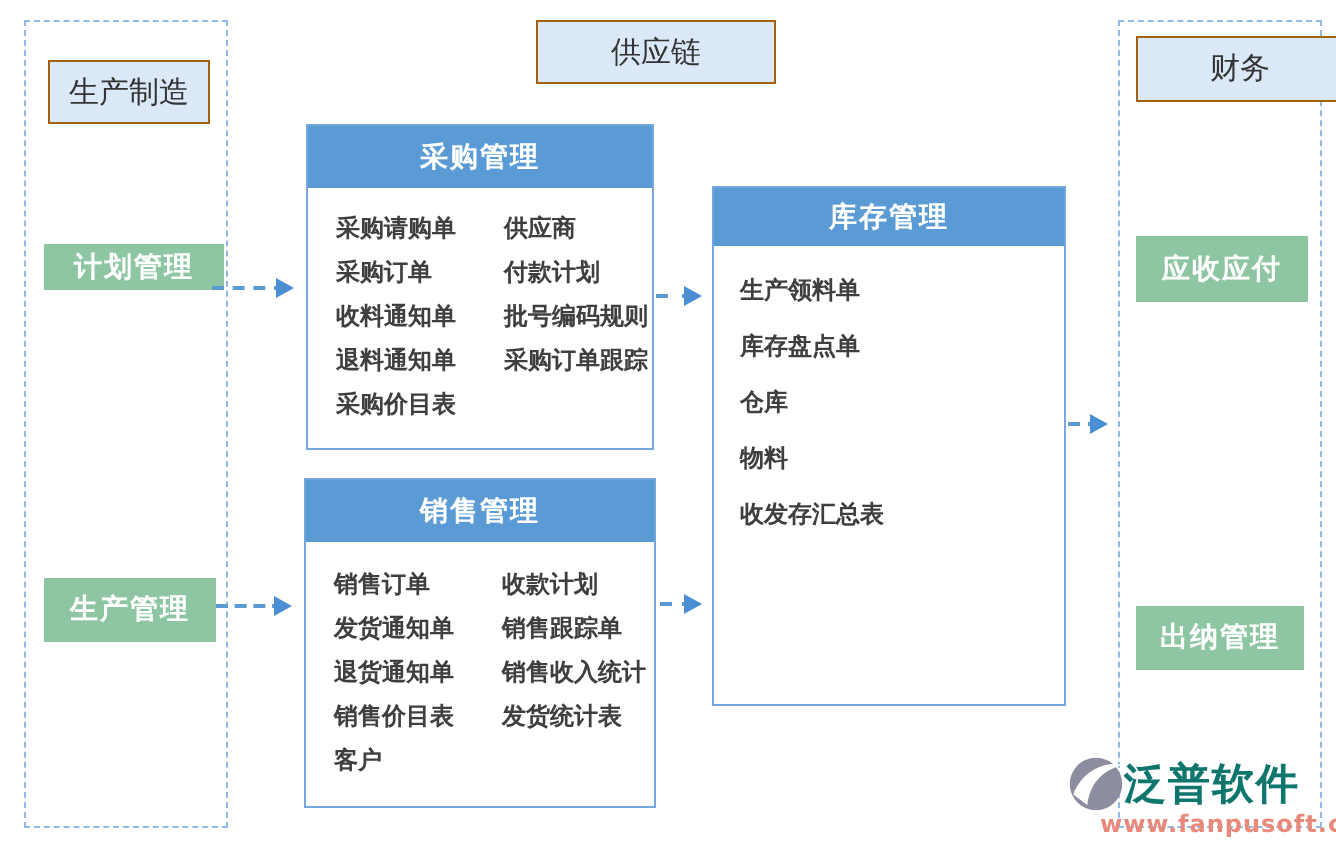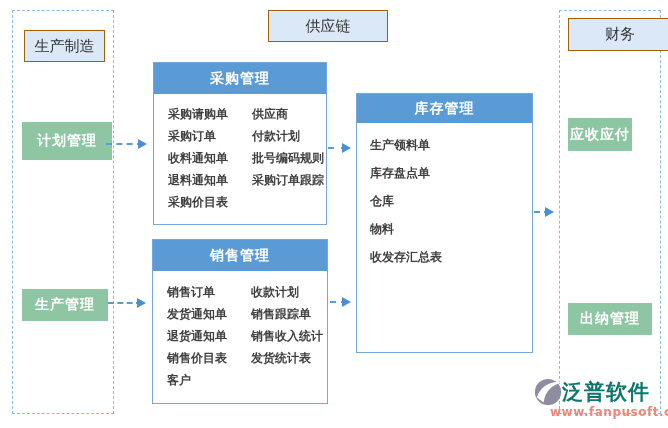--- a/index.html
+++ b/index.html
@@ -57,26 +57,26 @@
 </style>
 </head>
 <body>
 
 <div class="canvas">
 
   <div class="blue-label" style="left:268px; top:10px; width:120px; height:32px;">供应链</div>
 
   <div class="dashed-panel" style="left:12px; top:10px; width:102px; height:404px;"></div>
   <div class="blue-label" style="left:24px; top:30px; width:81px; height:32px;">生产制造</div>
-  <div class="green-btn" style="left:22px; top:122px; width:90px; height:38px;">计划管理</div>
+  <div class="green-btn" style="left:22px; top:122px; width:90px; height:23px;">计划管理</div>
   <div class="green-btn" style="left:22px; top:289px; width:86px; height:32px;">生产管理</div>
 
   <div class="dashed-panel" style="left:559px; top:10px; width:102px; height:404px;"></div>
   <div class="blue-label" style="left:568px; top:18px; width:104px; height:33px;">财务</div>
-  <div class="green-btn" style="left:568px; top:118px; width:64px; height:33px;">应收应付</div>
+  <div class="green-btn" style="left:568px; top:118px; width:86px; height:33px;">应收应付</div>
   <div class="green-btn" style="left:568px; top:303px; width:84px; height:32px;">出纳管理</div>
 
   <div class="module" style="left:152px; top:239px; width:176px; height:165px;">
     <div class="module-header" style="height:31px;">销售管理</div>
     <div class="module-body rows22" style="padding:10px 0 0 14px;">
       <div class="col" style="width:84px;">
         <div class="item">销售订单</div>
         <div class="item">发货通知单</div>
         <div class="item">退货通知单</div>
         <div class="item">销售价目表</div>

